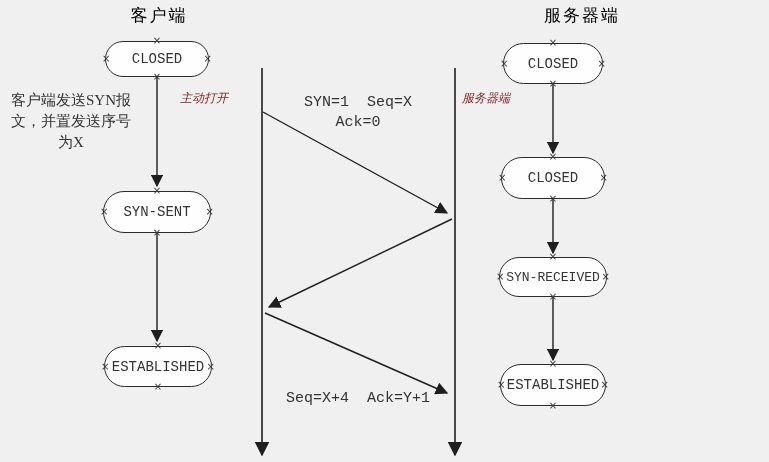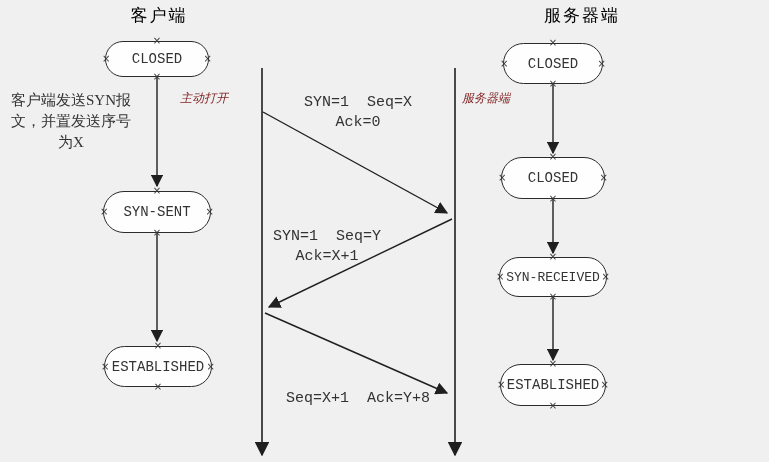--- a/index.html
+++ b/index.html
@@ -147,17 +147,15 @@
     </div>
 
   <div class="open-label" style="left:180px; top:90px;">主动打开</div>
   <div class="open-label" style="left:462px; top:90px;">服务器端</div>
 
   <div class="note" style="left:2px; top:90px; width:138px;">客户端发送SYN报
 文，并置发送序号
 为X</div>
 
   <div class="msg-label" style="left:282px; top:93px; width:152px;">SYN=1  Seq=X  Ack=0</div>
-  <div class="msg-label" style="left:268px; top:227px; width:118px;">SYN=1  Seq=Y
-Ack=X+1</div>
-  <div class="msg-label" style="left:282px; top:389px; width:152px;">Seq=X+1  Ack=Y+8</div>
+  <div class="msg-label" style="left:282px; top:389px; width:152px;">Seq=X+4  Ack=Y+1</div>
 
 </div>
 
 </body></html>

